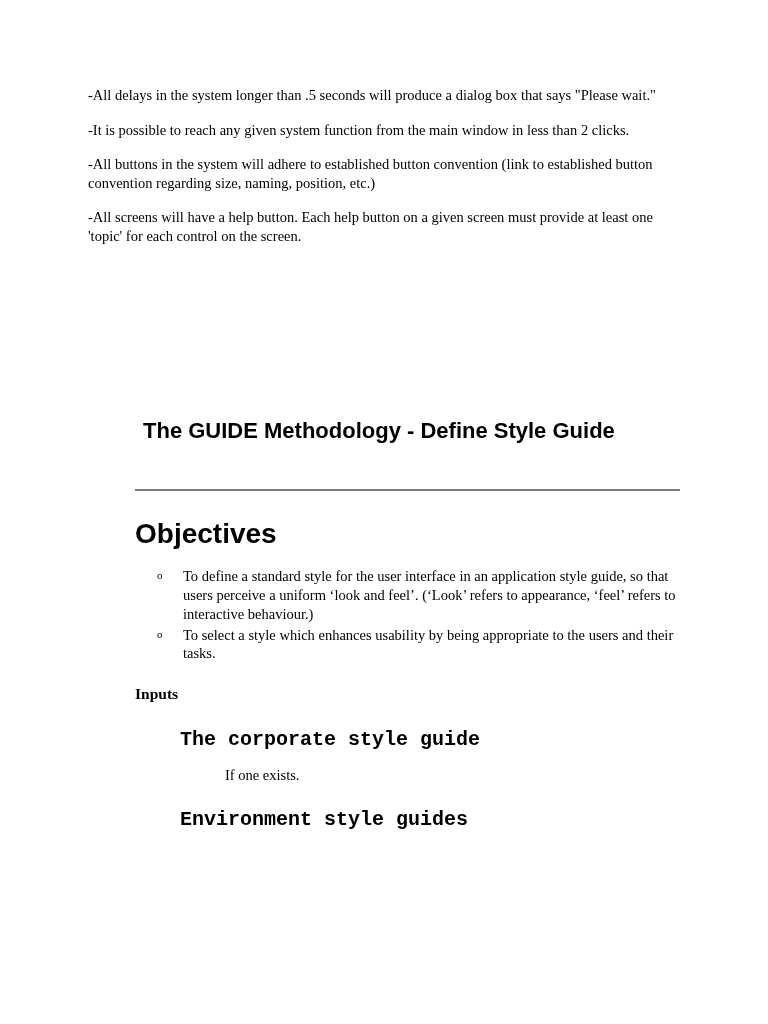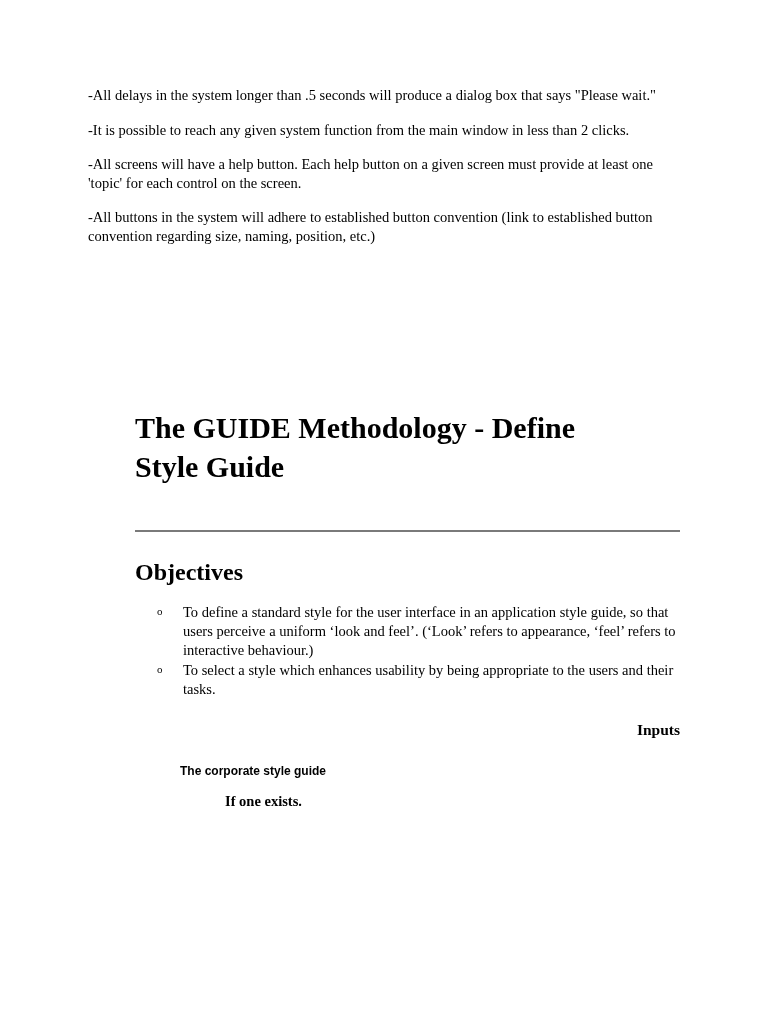--- a/index.html
+++ b/index.html
@@ -35,41 +35,41 @@
     margin: 0 0 16px 0;
     text-align: left;
   }
   .para:last-child {
     margin-bottom: 0;
   }
   .gap-block {
     height: 148px;
   }
   .doc-title {
-    font-family: Liberation Serif, serif;
+    font-family: Liberation Sans, sans-serif;
     font-weight: bold;
-    font-size: 30px;
+    font-size: 22px;
     line-height: 1.28;
-    margin: 0;
+    margin: 8px;
     padding-left: 47px;
     width: 545px;
     box-sizing: border-box;
   }
   .rule {
     margin-left: 47px;
     margin-top: 44px;
     margin-bottom: 0;
     width: 545px;
     height: 2px;
     background: #7a7a7a;
   }
   .h2 {
-    font-family: Liberation Serif, serif;
+    font-family: Liberation Sans, sans-serif;
     font-weight: bold;
-    font-size: 24px;
+    font-size: 28px;
     line-height: 1.2;
     margin: 26px 0 16px 0;
     padding-left: 47px;
   }
   ul.bullets {
     list-style: none;
     margin: 14px 0 0 0;
     padding: 0 0 0 47px;
   }
   ul.bullets li {
@@ -86,49 +86,47 @@
     font-size: 11px;
     line-height: 1.6;
   }
   .h3 {
     font-family: "Liberation Serif", serif;
     font-weight: bold;
     font-size: 15.5px;
     line-height: 1.2;
     margin: 22px 0 0 0;
     padding-left: 47px;
-    text-align: right;
   }
   .h4 {
-    font-family: Liberation Sans, sans-serif;
+    font-family: Liberation Mono, monospace;
     font-weight: bold;
-    font-size: 12px;
+    font-size: 20px;
     line-height: 1.2;
     margin: 24px 0 0 0;
     padding-left: 92px;
   }
   .indent-note {
     font-family: "Liberation Serif", serif;
     font-size: 14.5px;
     line-height: 1.28;
     margin: 14px 0 0 0;
     padding-left: 137px;
-    font-weight: bold;
   }
 </style>
 </head>
 <body>
 
 <div class="page">
   <div class="content">
 
     <p class="para">-All delays in the system longer than .5 seconds will produce a dialog box that says "Please wait."</p>
     <p class="para">-It is possible to reach any given system function from the main window in less than 2 clicks.</p>
+    <p class="para">-All buttons in the system will adhere to established button convention (link to established button convention regarding size, naming, position, etc.)</p>
     <p class="para">-All screens will have a help button. Each help button on a given screen must provide at least one 'topic' for each control on the screen.</p>
-    <p class="para">-All buttons in the system will adhere to established button convention (link to established button convention regarding size, naming, position, etc.)</p>
 
     <div class="gap-block"></div>
 
     <h1 class="doc-title">The GUIDE Methodology - Define Style Guide</h1>
 
     <div class="rule"></div>
 
     <h2 class="h2">Objectives</h2>
 
     <ul class="bullets">
@@ -140,15 +138,16 @@
         <span class="marker">o</span>
         <span>To select a style which enhances usability by being appropriate to the users and their tasks.</span>
       </li>
     </ul>
 
     <h3 class="h3">Inputs</h3>
 
     <h4 class="h4">The corporate style guide</h4>
     <p class="indent-note">If one exists.</p>
 
+    <h4 class="h4">Environment style guides</h4>
 
   </div>
 </div>
 
 </body></html>

